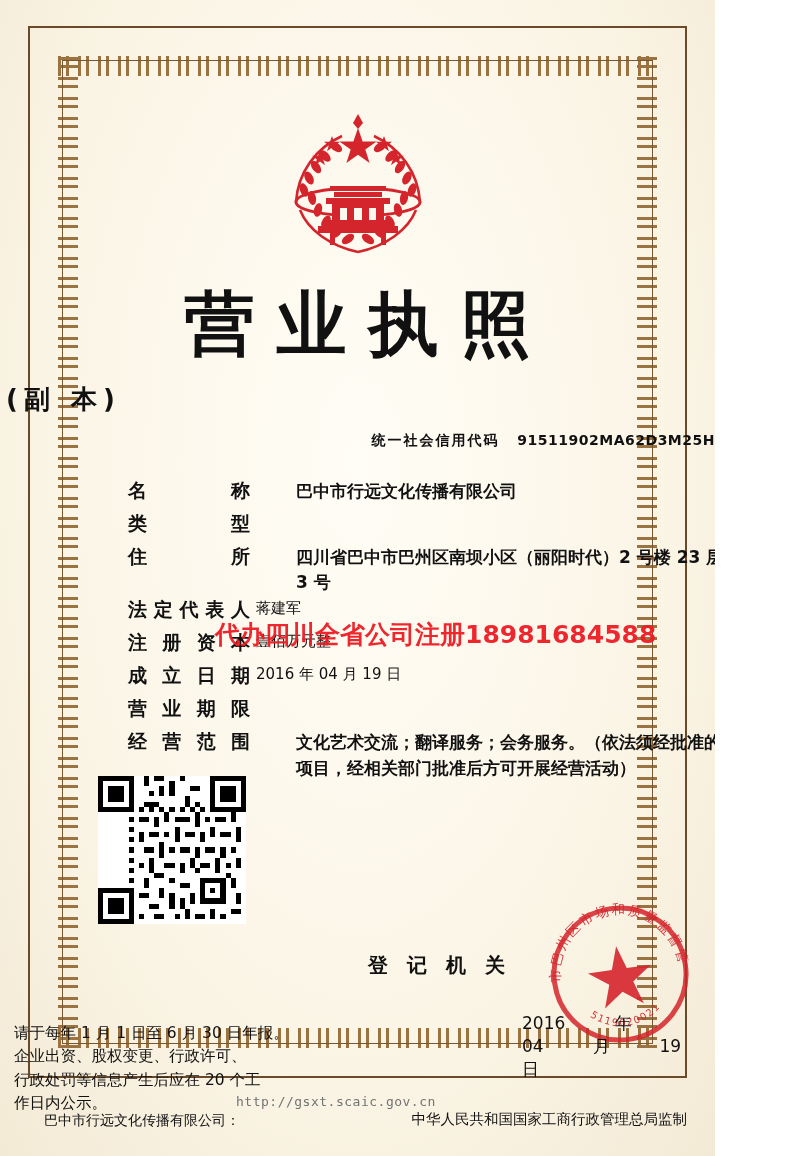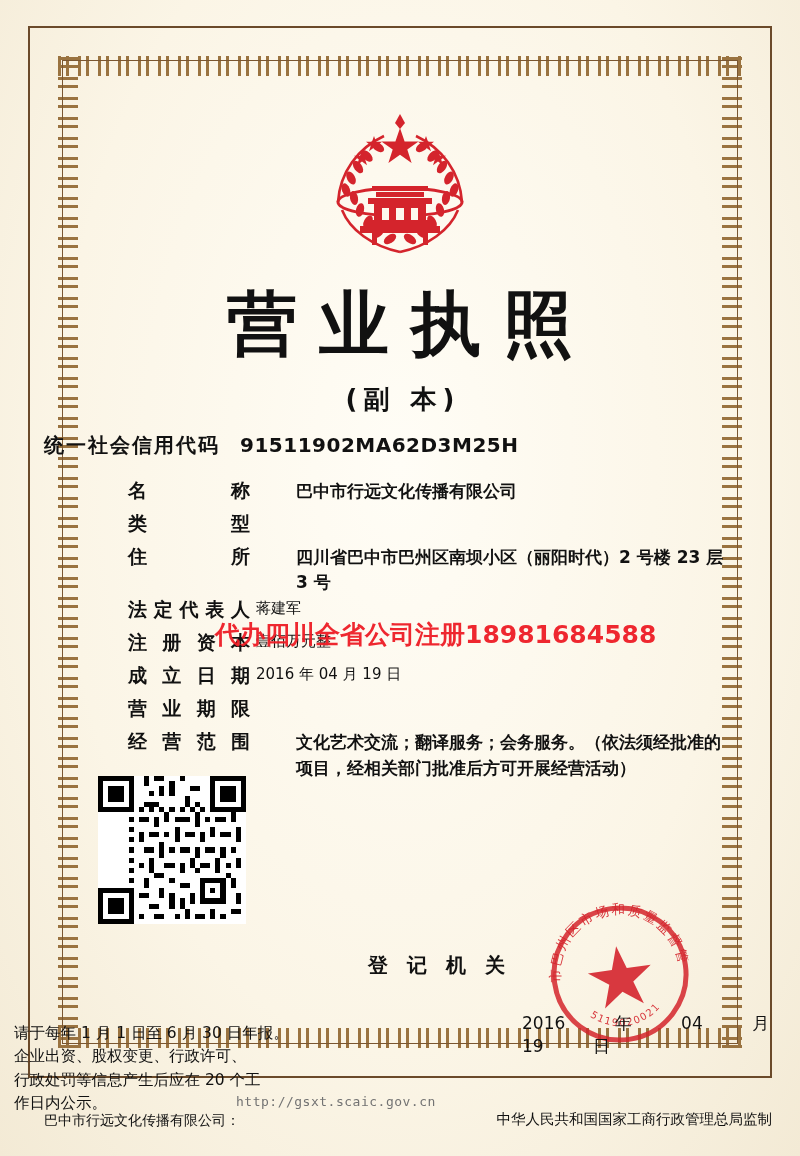--- a/index.html
+++ b/index.html
@@ -9,21 +9,21 @@
   }
   body {
     width: 800px;
     height: 1156px;
     font-family: "Liberation Sans", sans-serif;
     overflow: hidden;
   }
 
   #license {
     position: relative;
-    width: 800px;
+    width: 715px;
     height: 1156px;
     background: #fdf8ee;
     overflow: hidden;
   }
 
   
   .paper-bg {
     position: absolute;
     inset: 0;
     background:
@@ -105,40 +105,39 @@
     font-weight: bold;
     font-size: 70px;
     letter-spacing: 22px;
     color: #111;
     text-indent: 22px;
   }
   .subtitle {
     position: absolute;
     top: 382px;
     left: 0; right: 0;
-    text-align: center;
+    text-align: left;
     font-family: "DejaVu Sans", sans-serif;
     font-weight: bold;
     font-size: 26px;
     letter-spacing: 6px;
     color: #111;
     text-indent: 6px;
   }
 
   .credit-code {
     position: absolute;
     top: 432px;
     left: 0; right: 0;
-    text-align: left;
+    text-align: right;
     font-family: "DejaVu Sans", sans-serif;
     font-weight: bold;
-    font-size: 20px;
+    font-size: 14px;
     color: #111;
     letter-spacing: 1px;
-    padding-left: 44px;
   }
   .credit-code .cc-label { letter-spacing: 2px; }
   .credit-code .cc-value { margin-left: 12px; letter-spacing: 0.5px; }
 
   
   .fields {
     position: absolute;
     left: 128px;
     top: 478px;
     width: 600px;

